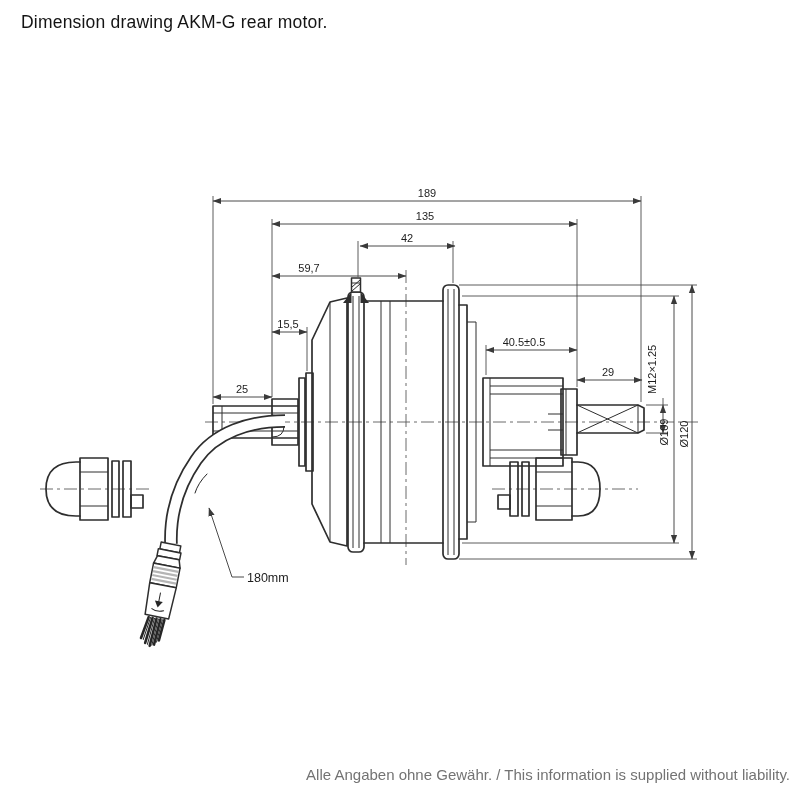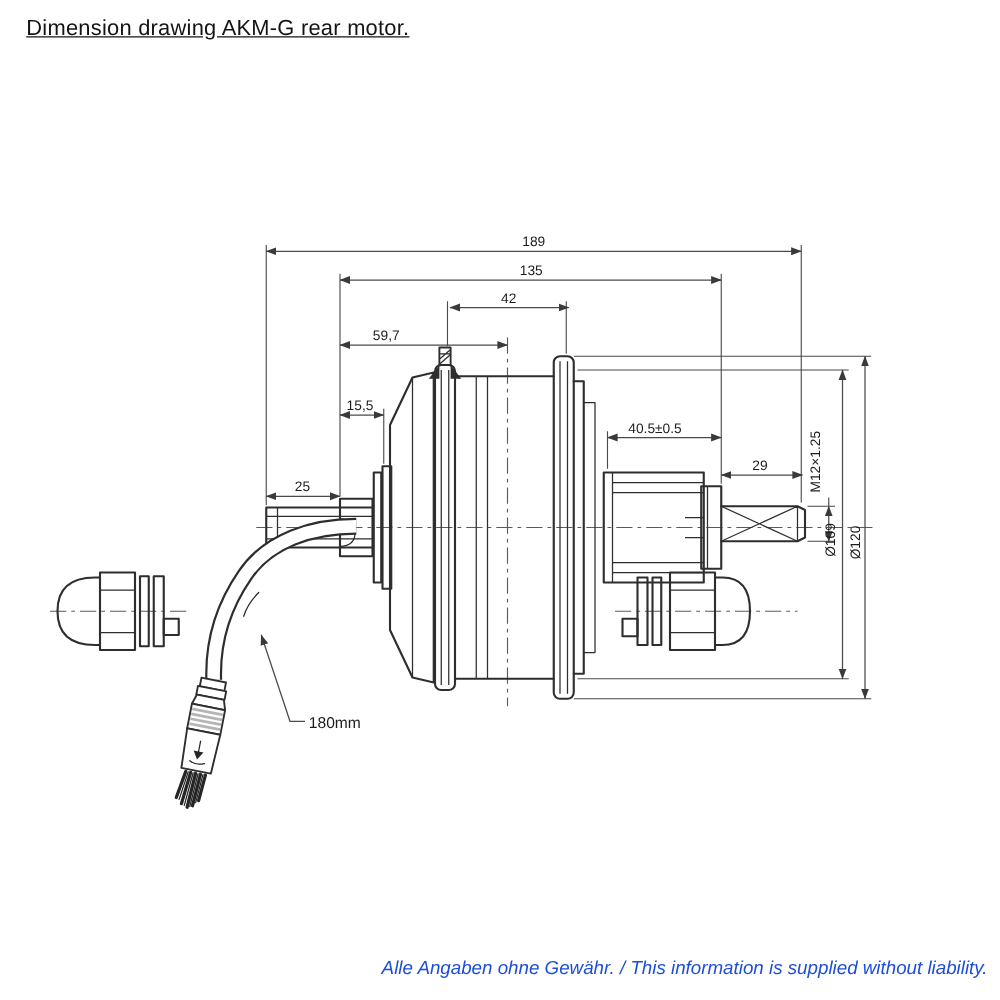--- a/index.html
+++ b/index.html
@@ -3,25 +3,25 @@
 <meta charset="utf-8">
 <style>
   html,body{margin:0;padding:0;}
   body{
     width:800px;height:800px;position:relative;background:#ffffff;
     font-family:"Liberation Sans", sans-serif;overflow:hidden;
   }
   .page-title{
     position:absolute;left:21px;top:9px;
     font-size:17.5px;line-height:26px;color:#141414;
-    letter-spacing:0.2px;white-space:nowrap;text-decoration:underline;
+    letter-spacing:0.2px;white-space:nowrap;
   }
   .footer-note{
     position:absolute;right:10px;top:766px;
-    font-size:15px;color:#1d4ed8;white-space:nowrap;font-style:italic;
+    font-size:15px;color:#737373;white-space:nowrap;
   }
   svg{position:absolute;left:0;top:0;}
   .cl{stroke:#5a5a5a;stroke-width:0.9;fill:none;stroke-dasharray:13 4 3 4;}
   .body-line{stroke:#2e2e2e;stroke-width:1.7;fill:none;stroke-linejoin:round;stroke-linecap:round;}
   .body-thin{stroke:#2e2e2e;stroke-width:1;fill:none;stroke-linejoin:round;}
   .white-part{fill:#ffffff;stroke:#2e2e2e;stroke-width:1.5;stroke-linejoin:round;}
   .dim{stroke:#4a4a4a;stroke-width:1;fill:none;}
   .ext{stroke:#4a4a4a;stroke-width:0.9;fill:none;}
   .dim-label{font-family:"Liberation Sans",sans-serif;font-size:11px;fill:#1d1d1d;}
   .stripe{stroke:#b5b5b5;stroke-width:2.2;fill:none;}

